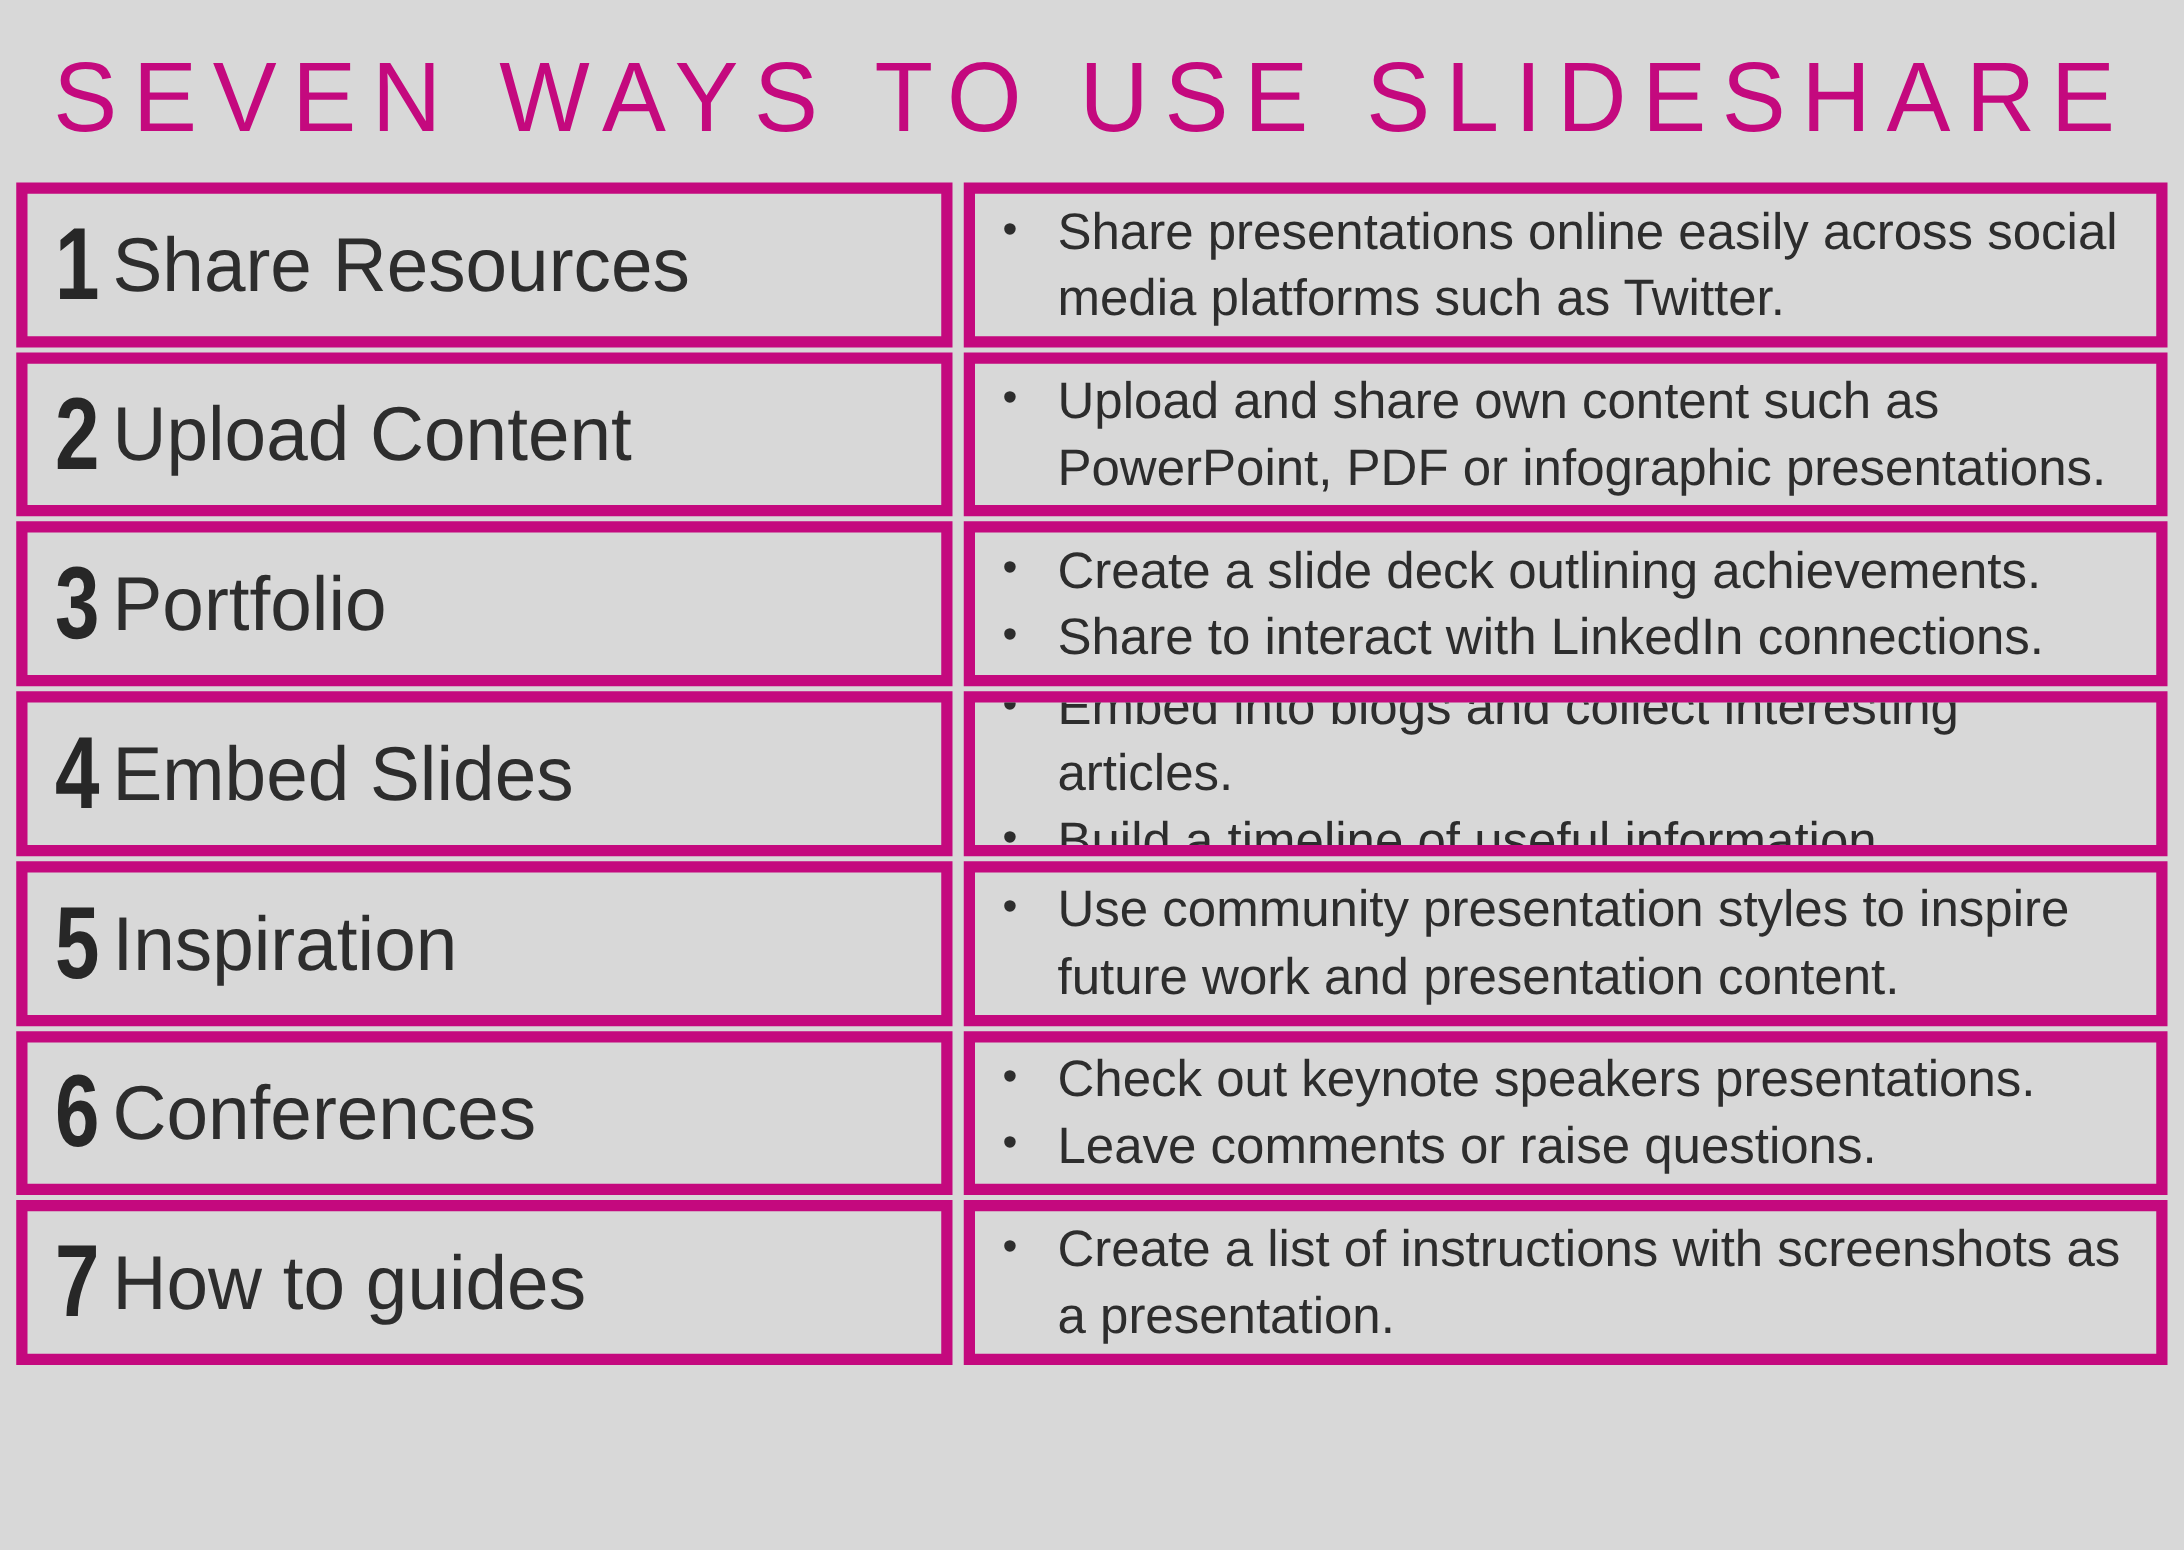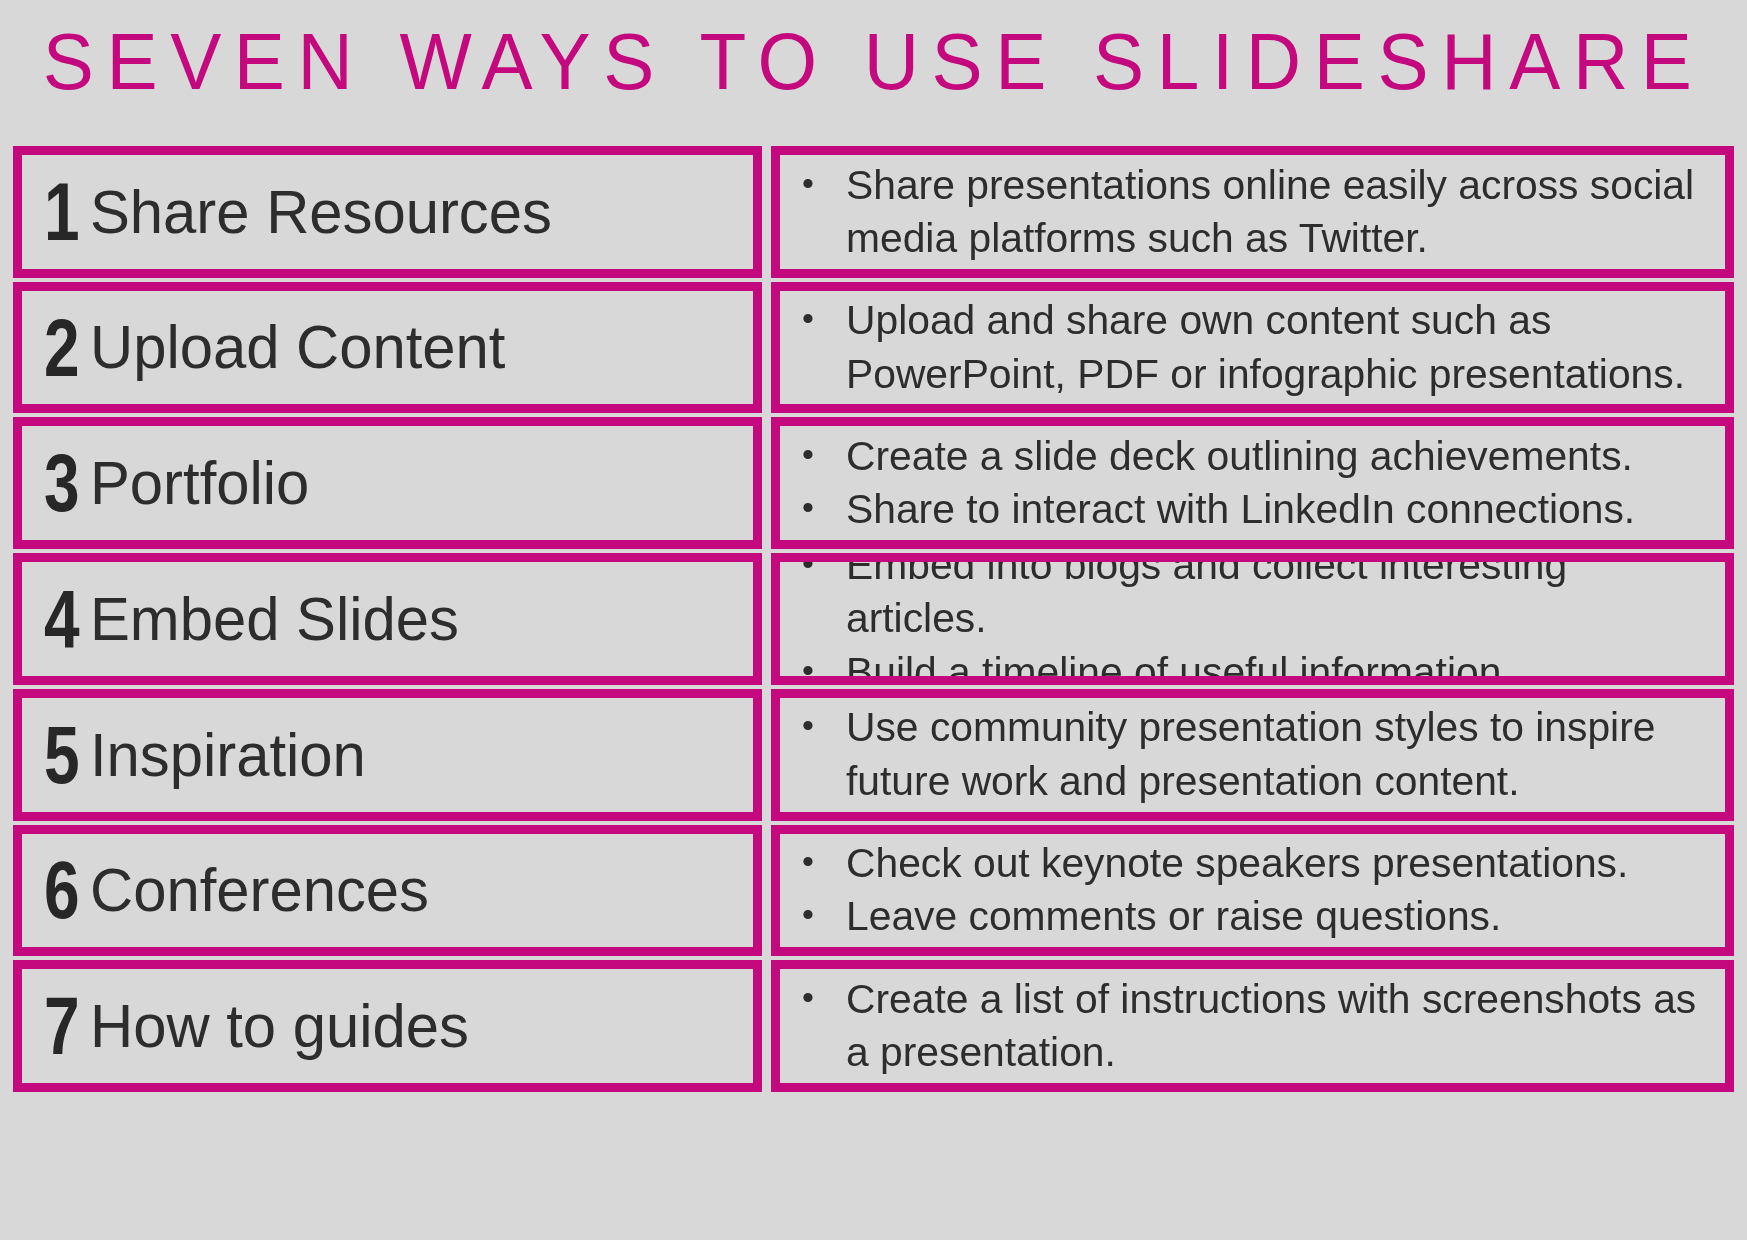--- a/index.html
+++ b/index.html
@@ -24,21 +24,21 @@
   }
 
   
   .title-bar {
     position: absolute;
     top: 22px;
     left: 0;
     width: 1747px;
     height: 110px;
     display: flex;
-    align-items: flex-start;
+    align-items: center;
     justify-content: center;
   }
   .title-text {
     color: #c4097e;
     font-size: 79px;
     line-height: 1;
     font-weight: 400;
     letter-spacing: 13px;
     white-space: nowrap;
     transform: scaleX(0.97);

